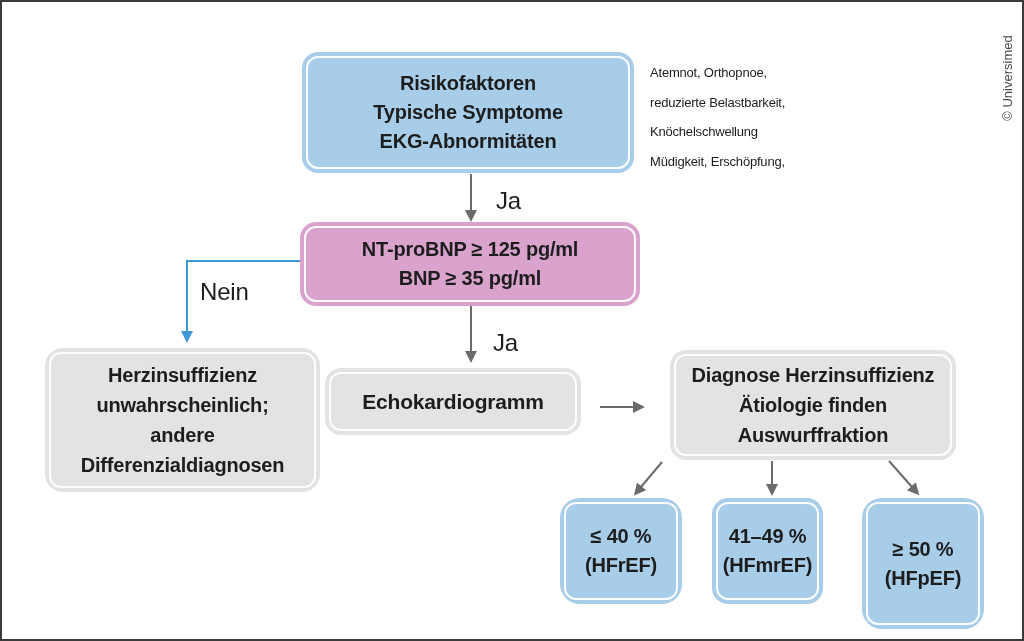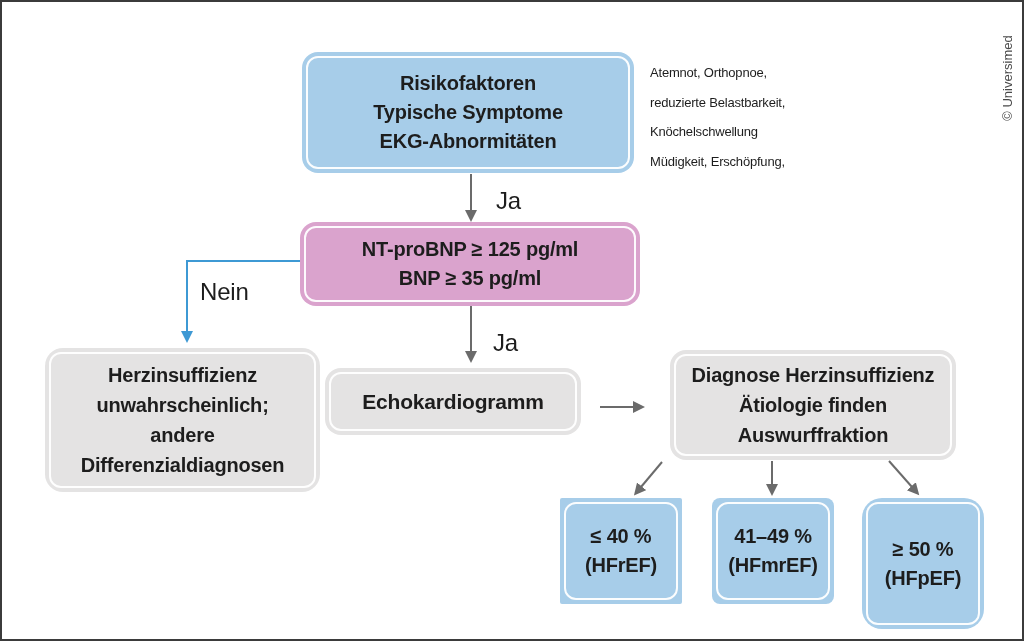--- a/index.html
+++ b/index.html
@@ -136,25 +136,25 @@
   </div>
 
   <div class="box gray" style="left:323px;top:366px;width:256px;height:67px;font-size:21px;">Echokardiogramm</div>
 
   <div class="box gray" style="left:644px;top:348px;width:286px;height:110px;line-height:30px;margin-left:24px;">
     <div>Diagnose Herzinsuffizienz</div>
     <div>Ätiologie finden</div>
     <div>Auswurffraktion</div>
   </div>
 
-  <div class="box blue" style="left:558px;top:496px;width:122px;height:106px;line-height:29px;border-radius:2px;">
+  <div class="box blue" style="left:558px;top:496px;width:122px;height:106px;line-height:29px;border-radius:20px;">
     <div>≤ 40 %</div>
     <div>(HFrEF)</div>
   </div>
-  <div class="box blue" style="left:710px;top:496px;width:122px;height:106px;line-height:29px;border-radius:8px;">
+  <div class="box blue" style="left:710px;top:496px;width:111px;height:106px;line-height:29px;border-radius:16px;">
     <div>41–49 %</div>
     <div>(HFmrEF)</div>
   </div>
   <div class="box blue" style="left:860px;top:496px;width:122px;height:131px;line-height:29px;border-radius:20px;">
     <div>≥ 50 %</div>
     <div>(HFpEF)</div>
   </div>
 
   <div class="credit">© Universimed</div>
 

